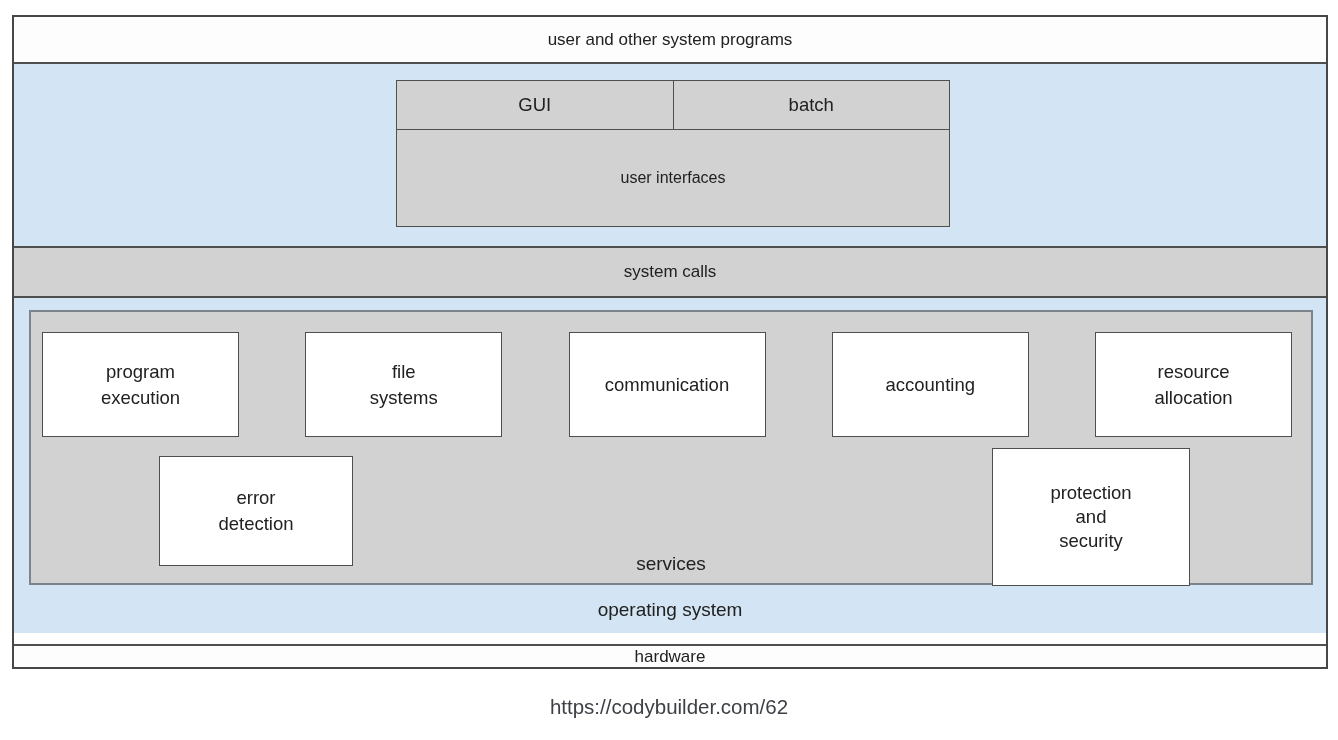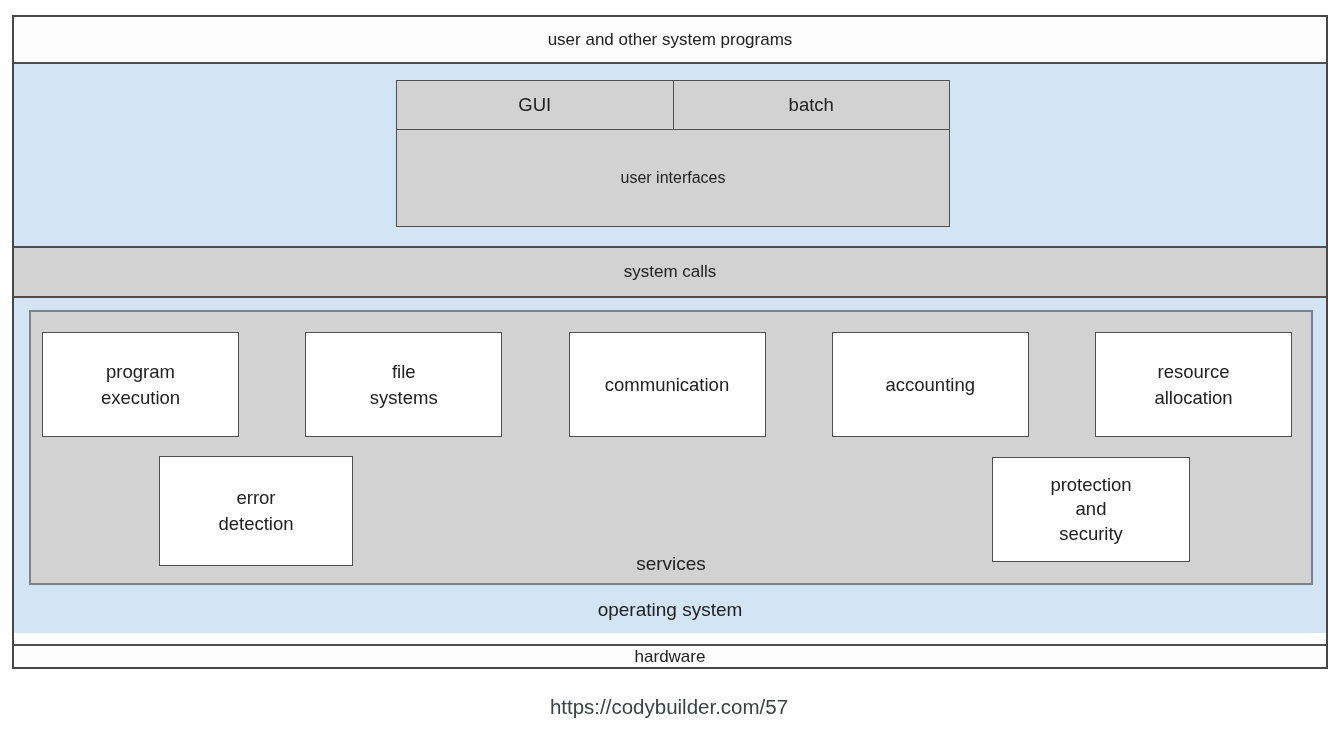--- a/index.html
+++ b/index.html
@@ -88,21 +88,21 @@
     width:197px;height:105px;
     background:#ffffff;
     border:1.5px solid var(--c-border-line);
     display:flex;align-items:center;justify-content:center;
     text-align:center;
     font-size:18.5px;line-height:1.4;
     white-space:pre-line;
   }
   .svc-box.abs{position:absolute;}
   .svc-error{left:120px;top:144px;width:194px;height:110px;margin-left:8px;}
-  .svc-protection{left:961px;top:145px;width:198px;height:105px;line-height:1.3;}
+  .svc-protection{left:961px;top:136px;width:198px;height:138px;line-height:1.3;}
   .services-label{
     position:absolute;left:0;bottom:8px;width:100%;
     text-align:center;font-size:19px;
   }
   .os-label{
     position:absolute;left:0;bottom:0;height:46px;width:100%;
     display:flex;align-items:center;justify-content:center;
     font-size:19px;
   }
   .band-hardware{
@@ -161,13 +161,13 @@
     </div>
     <div class="os-label">operating system</div>
   </div>
 
   <div class="band band-hardware">
     <span class="band-label">hardware</span>
   </div>
 
 </div>
 
-<div class="caption">https://codybuilder.com/57</div>
+<div class="caption">https://codybuilder.com/62</div>
 
 </body></html>

